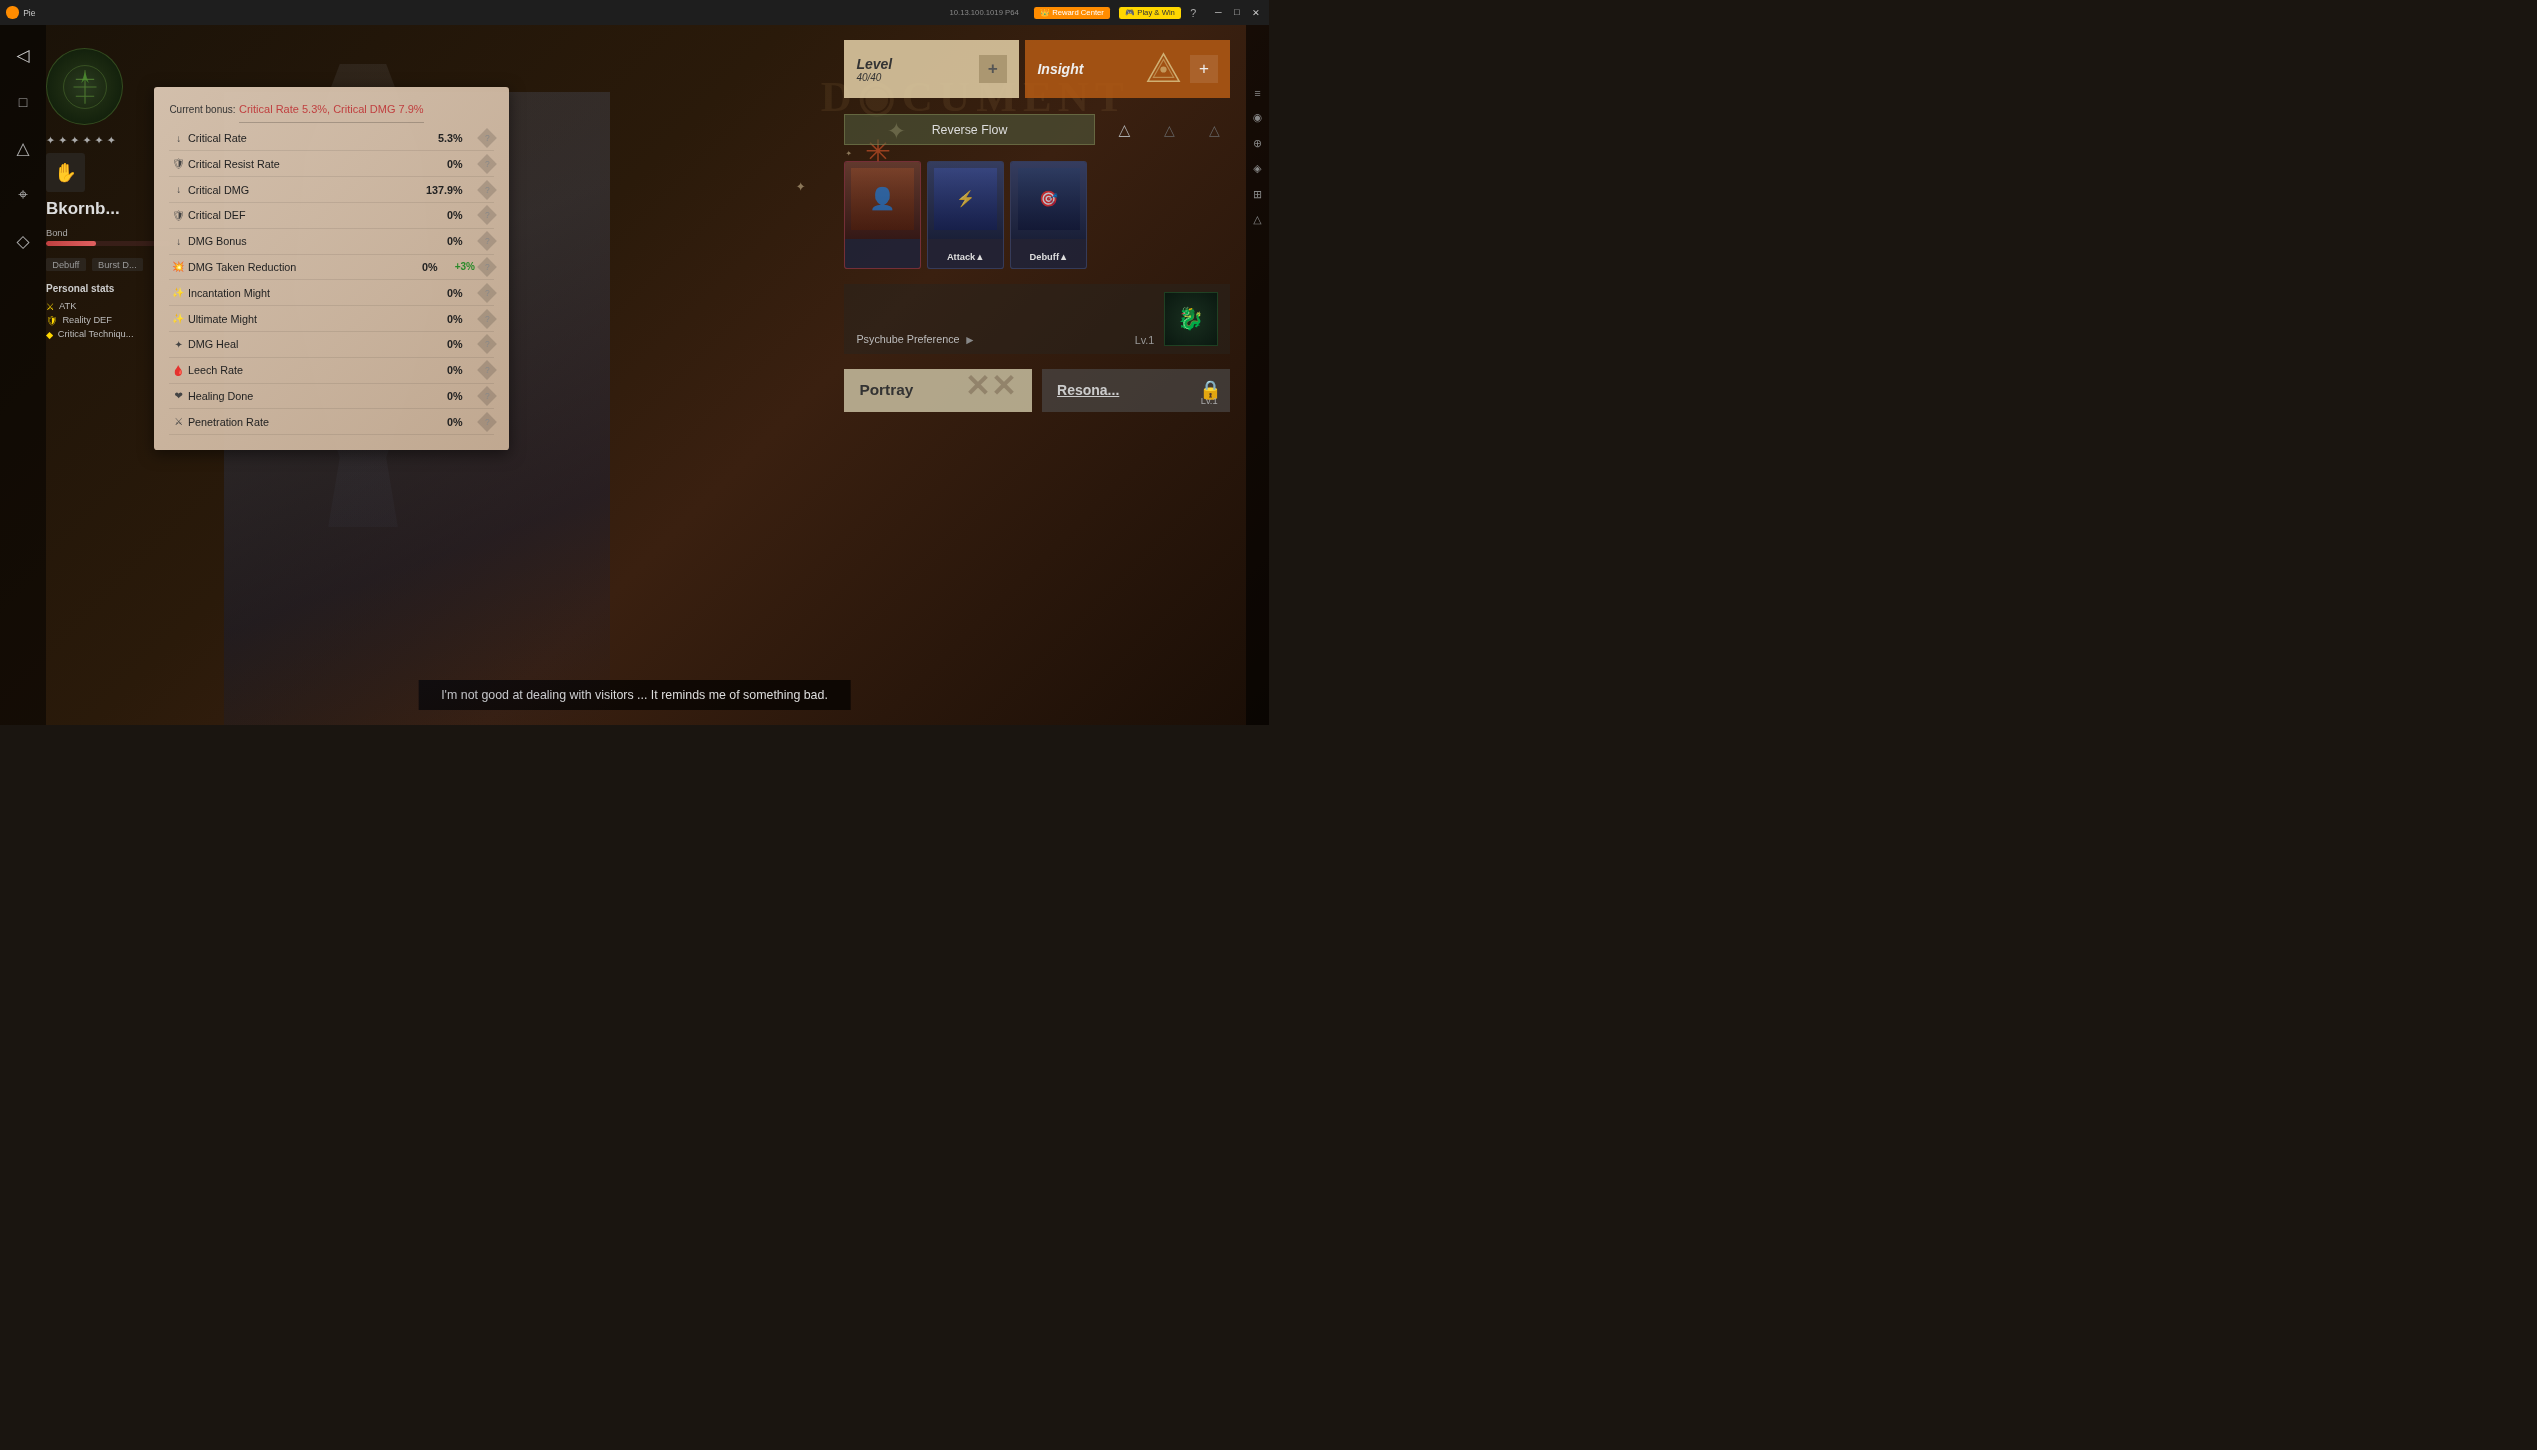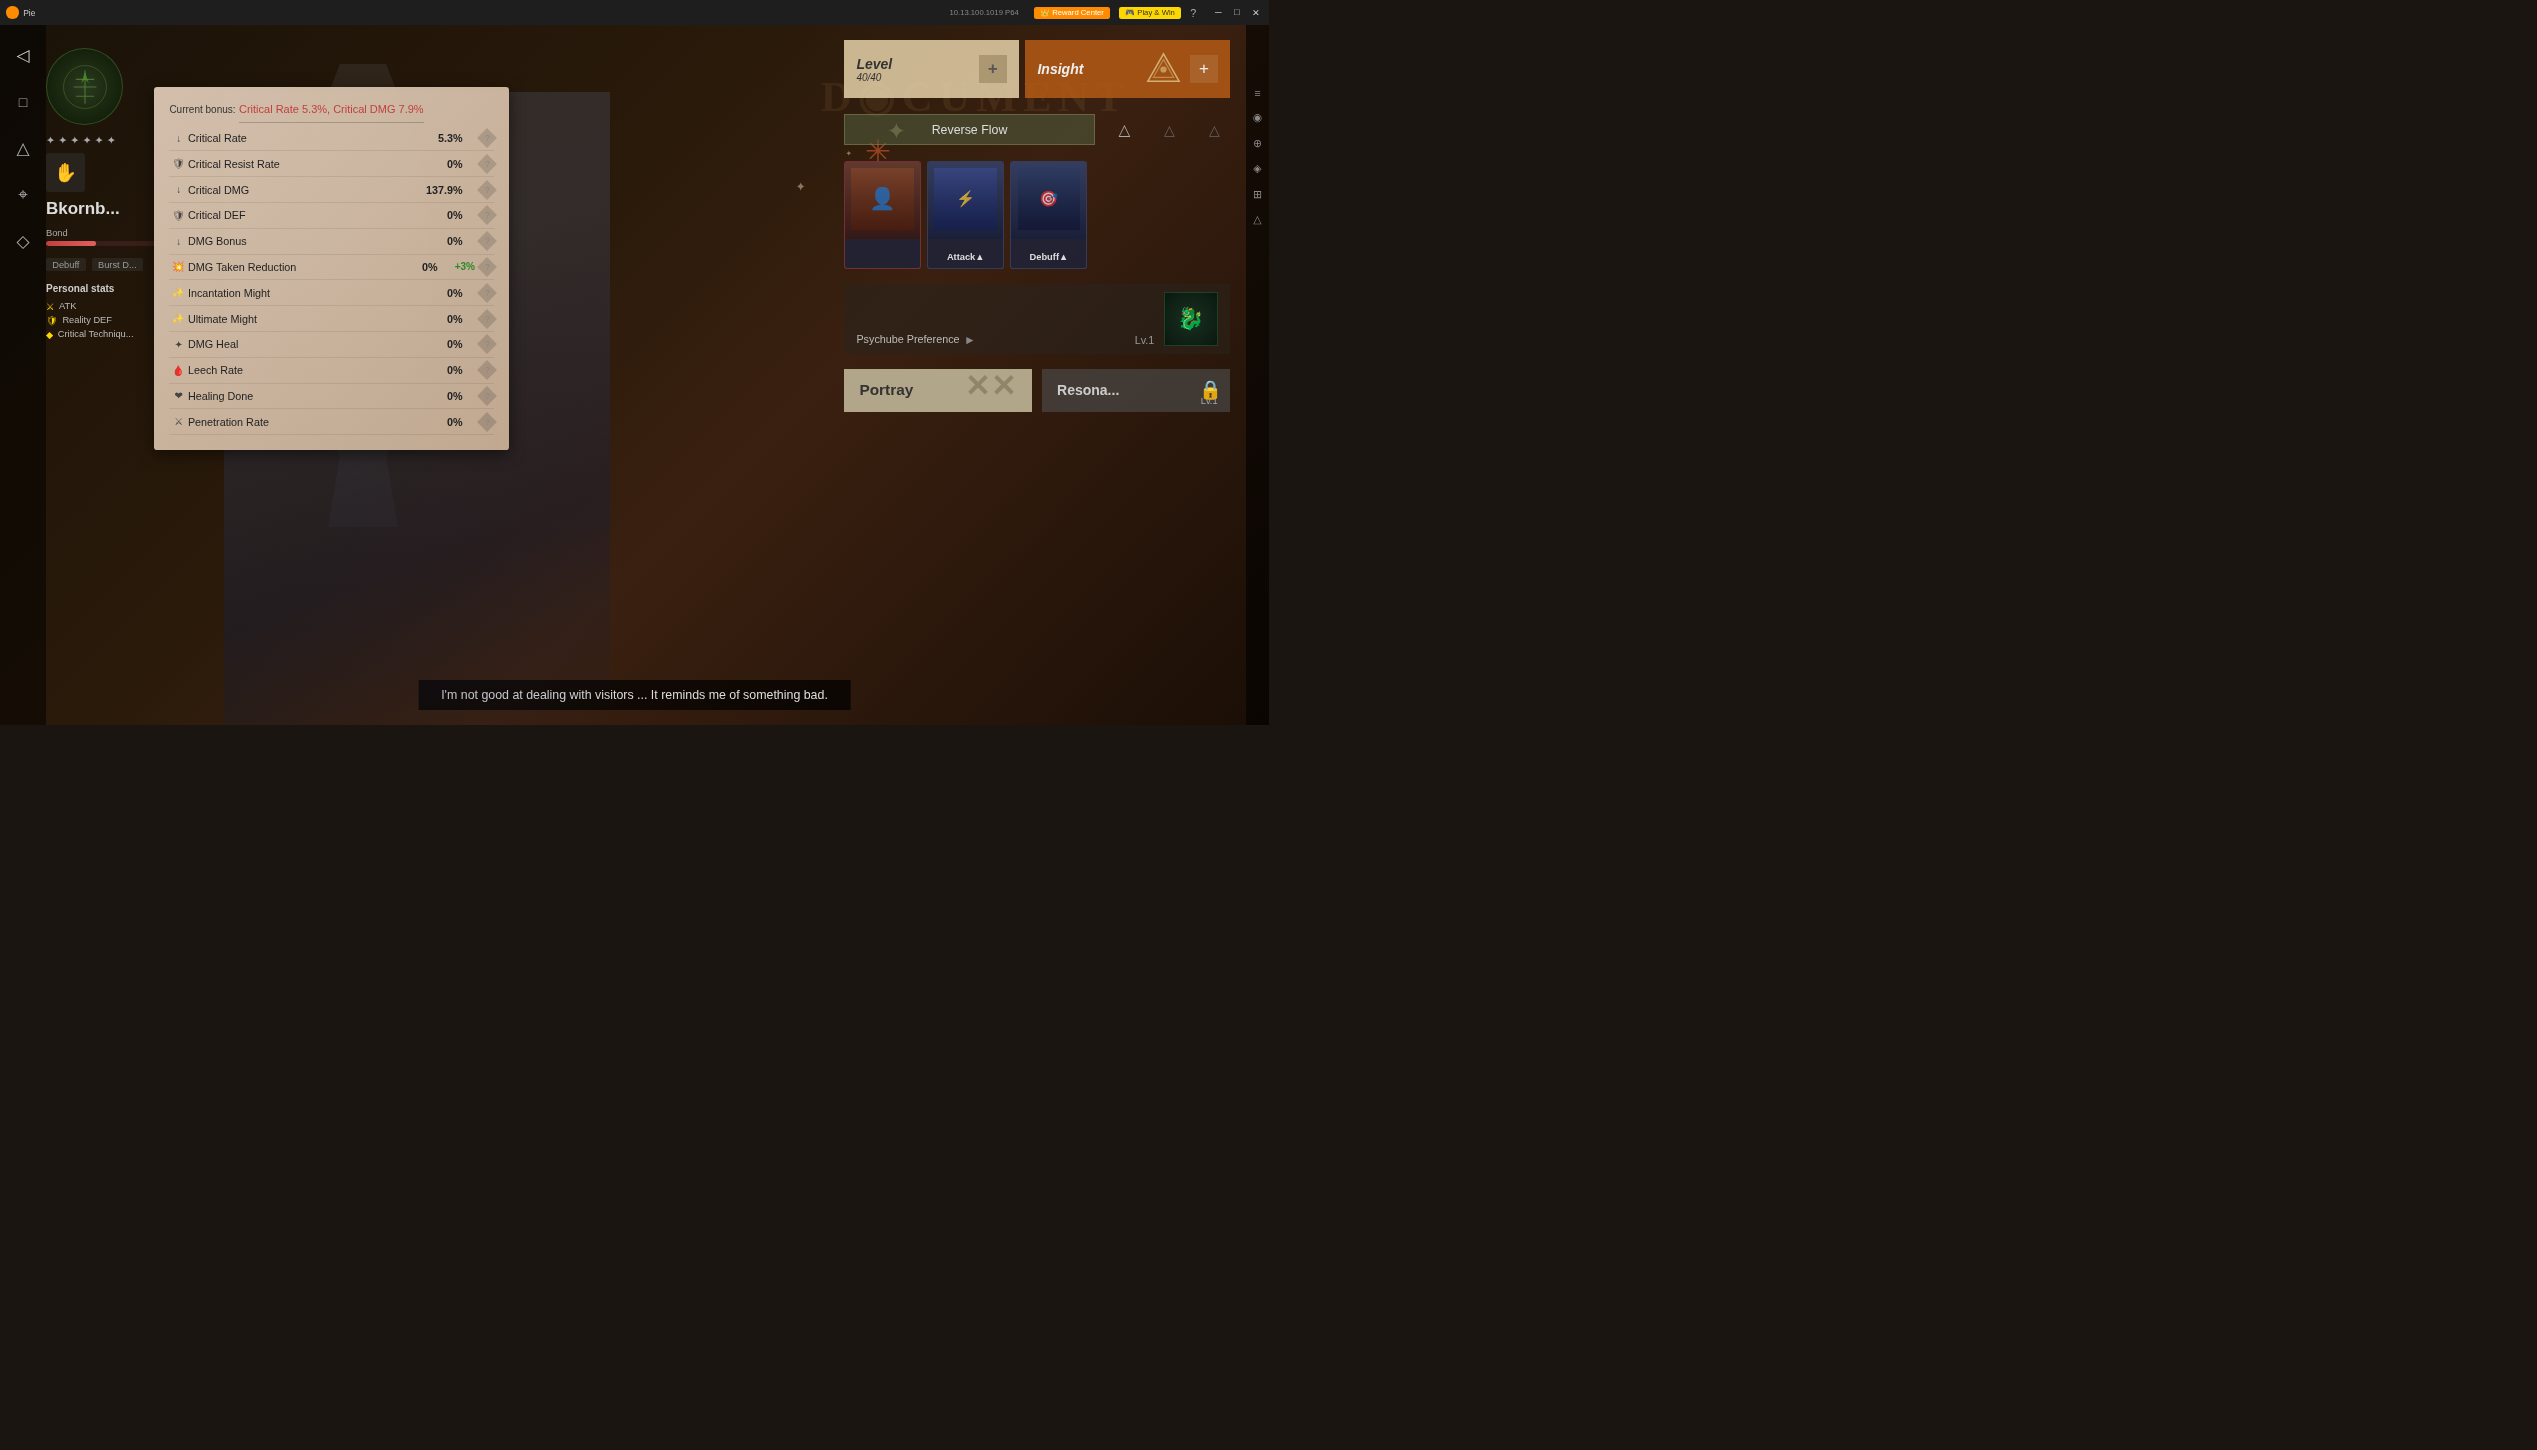--- a/index.html
+++ b/index.html
@@ -501,20 +501,21 @@
       padding: 12.4px 15.4px;
       display: flex;
       align-items: center;
       gap: 9.3px;
       position: relative;
     }
     .resonance-label {
       color: #ccc;
       font-size: 14px;
       font-weight: bold;
+      text-decoration: underline;
     }
     .resonance-lock {
       position: absolute;
       right: 7.7px;
       top: 50%;
       transform: translateY(-50%);
       color: #888;
       font-size: 18.5px;
     }
     .resonance-level {

